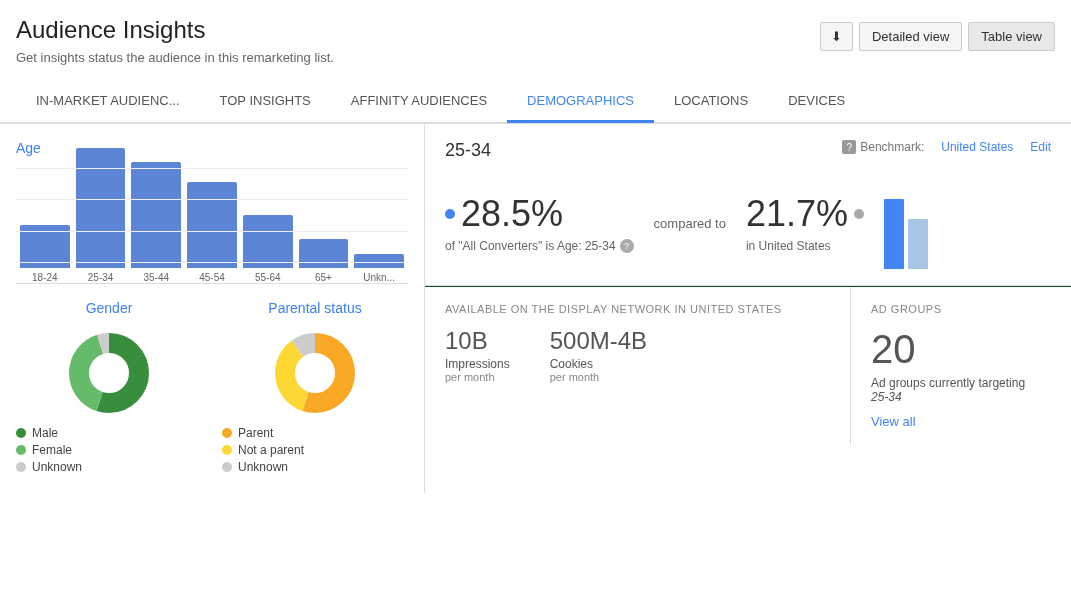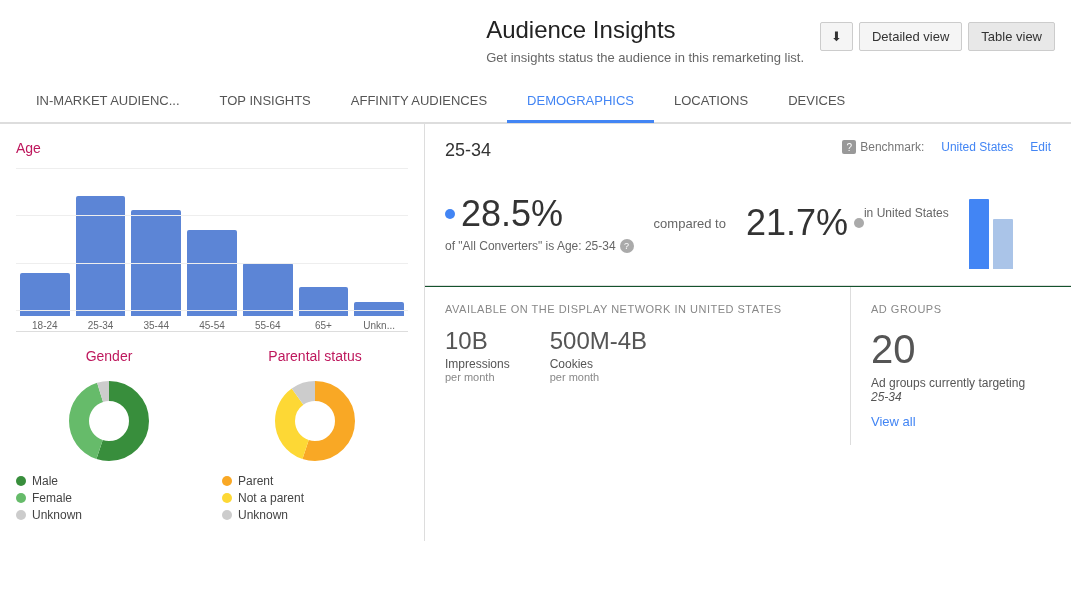--- a/index.html
+++ b/index.html
@@ -1,23 +1,22 @@
 <!DOCTYPE html>
 <html><head>
   <meta charset="utf-8">
   <style>
     * { box-sizing: border-box; margin: 0; padding: 0; }
     body { font-family: Arial, sans-serif; font-size: 13px; color: #333; background: #fff; width: 1071px; }
 
     .header {
       display: flex;
-      justify-content: flex-end;
+      justify-content: space-between;
       align-items: flex-start;
       padding: 16px 16px 8px 16px;
-      gap: 16px;
     }
     .header-left h1 {
       font-size: 24px;
       font-weight: 400;
       color: #222;
       margin-bottom: 6px;
     }
     .header-left p {
       font-size: 13px;
       color: #666;
@@ -80,27 +79,27 @@
     
     .left-panel {
       width: 425px;
       border-right: 1px solid #ddd;
       padding: 16px;
     }
 
     .section-title {
       font-size: 14px;
       font-weight: 400;
-      color: #be185d;
+      color: #3b82f6;
       margin-bottom: 12px;
     }
 
     
     .bar-chart {
-      height: 164px;
+      height: 116px;
       display: flex;
       align-items: flex-end;
       gap: 6px;
       padding: 0 4px;
       border-bottom: 1px solid #ddd;
       position: relative;
       margin-bottom: 6px;
     }
     .bar-group {
       display: flex;
@@ -259,21 +258,21 @@
       font-size: 9px;
       cursor: pointer;
     }
     .compared-text {
       font-size: 13px;
       color: #666;
       flex-shrink: 0;
     }
     .stat-benchmark {
       display: flex;
-      flex-direction: row;
+      flex-direction: column;
     }
     .big-percent-gray {
       font-size: 36px;
       font-weight: 300;
       color: #333;
       display: flex;
       align-items: center;
       gap: 6px;
     }
     .gray-dot {

